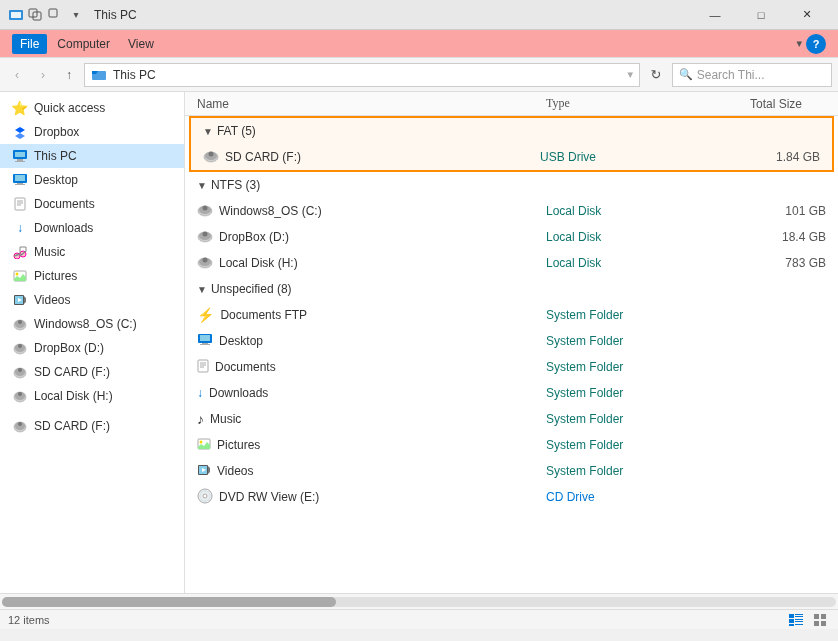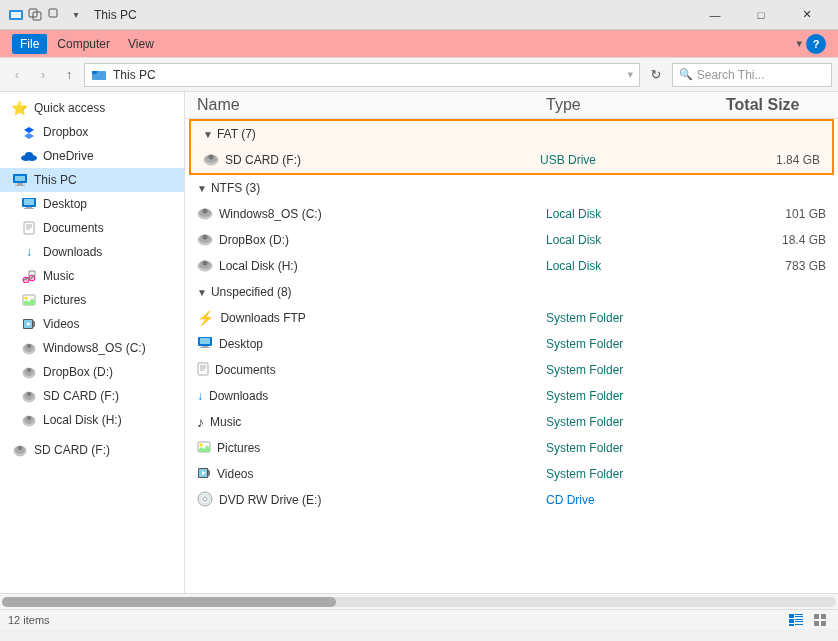--- a/index.html
+++ b/index.html
@@ -116,45 +116,45 @@
       display: flex;
       align-items: center;
       padding: 3px 8px 3px 12px;
       cursor: pointer;
       color: #333;
       font-size: 12px;
       gap: 6px;
       height: 24px;
     }
     .sidebar-item.selected { background: #cce8ff; }
-    .sidebar-item.indented { padding-left: 21px; }
+    .sidebar-item.indented { padding-left: 12px; }
     .sidebar-icon { width: 16px; height: 16px; flex-shrink: 0; display: flex; align-items: center; justify-content: center; }
 
     
     .icon-quickaccess { color: #0078d7; font-size: 14px; }
 
     
     .content-area {
       flex: 1;
       background: white;
       overflow-y: auto;
     }
     .col-headers {
       display: flex;
       align-items: center;
       padding: 4px 12px;
       border-bottom: 1px solid #e0e0e0;
       background: #fafafa;
-      font-size: 16px;
+      font-size: 12px;
       color: #555;
       position: sticky; top: 0; z-index: 1;
     }
     .col-name { flex: 1; min-width: 200px; }
-    .col-type { width: 180px; }
-    .col-size { width: 100px; text-align: left; font-weight: bold; }
+    .col-type { width: 180px; font-family: Liberation Serif, serif; }
+    .col-size { width: 100px; text-align: center; }
 
     
     .group-header {
       display: flex; align-items: center;
       padding: 6px 12px;
       font-size: 12px;
       color: #333;
       font-weight: normal;
       cursor: pointer;
       gap: 4px;
@@ -292,30 +292,20 @@
     </div>
     <div class="sidebar-item indented">
       <div class="sidebar-icon" style="color:#0061ff;">
         <svg width="14" height="14" viewBox="0 0 14 14">
             <polygon points="7,2 12,5 7,8 2,5" fill="#0061ff"></polygon>
             <polygon points="7,8 12,11 7,14 2,11" fill="#0061ff" opacity="0.7"></polygon>
           </svg>
       </div>
       <span>Dropbox</span>
     </div>
-    <div class="sidebar-item indented">
-      <div class="sidebar-icon" style="color:#0063cc;">
-        <svg width="16" height="10" viewBox="0 0 16 10">
-            <ellipse cx="5" cy="7" rx="5" ry="3" fill="#0063cc"></ellipse>
-            <ellipse cx="11" cy="7" rx="5" ry="3" fill="#0063cc"></ellipse>
-            <ellipse cx="8" cy="4" rx="4" ry="3" fill="#0063cc"></ellipse>
-          </svg>
-      </div>
-      <span>OneDrive</span>
-    </div>
     <div class="sidebar-item selected">
       <div class="sidebar-icon">
         <svg width="16" height="14" viewBox="0 0 16 14">
             <rect x="1" y="1" width="14" height="9" rx="1" fill="#0078d7"></rect>
             <rect x="3" y="3" width="10" height="5" fill="#87ceeb"></rect>
             <rect x="5" y="10" width="6" height="2" fill="#aaa"></rect>
             <rect x="3" y="12" width="10" height="1" fill="#aaa"></rect>
           </svg>
       </div>
       <span>This PC</span>
@@ -438,21 +428,21 @@
 
     <div class="col-headers">
       <div class="col-name">Name</div>
       <div class="col-type">Type</div>
       <div class="col-size">Total Size</div>
     </div>
 
     <div class="highlight-group">
       <div class="group-header">
         <span class="chevron">▼</span>
-        <span>FAT (7)</span>
+        <span>FAT (5)</span>
       </div>
       <div class="file-row">
         <div class="file-name">
           <div>
             <svg width="16" height="14" viewBox="0 0 16 14">
                 <ellipse cx="8" cy="8" rx="7" ry="5" fill="#ccc" stroke="#999" stroke-width="0.5"></ellipse>
                 <ellipse cx="8" cy="7" rx="6" ry="4" fill="#aaa"></ellipse>
                 <circle cx="8" cy="5" r="2.5" fill="#777"></circle>
               </svg>
           </div>
@@ -513,21 +503,21 @@
     </div>
 
     <div>
       <div class="group-header">
         <span class="chevron">▼</span>
         <span>Unspecified (8)</span>
       </div>
       <div class="file-row">
         <div class="file-name">
           <div style="color:#0078d7; font-size:14px;">⚡</div>
-          <span>Downloads FTP</span>
+          <span>Documents FTP</span>
         </div>
         <div class="file-type">System Folder</div>
         <div class="file-size"></div>
       </div>
       <div class="file-row">
         <div class="file-name">
           <div>
             <svg width="16" height="14" viewBox="0 0 16 14">
                 <rect x="1" y="1" width="14" height="9" rx="1" fill="#0078d7"></rect>
                 <rect x="3" y="2" width="10" height="6" fill="#87ceeb"></rect>
@@ -602,21 +592,21 @@
       </div>
       <div class="file-row">
         <div class="file-name">
           <div>
             <svg width="16" height="16" viewBox="0 0 16 16">
                 <circle cx="8" cy="8" r="7" fill="#eee" stroke="#aaa"></circle>
                 <circle cx="8" cy="8" r="2" fill="white" stroke="#aaa"></circle>
                 <ellipse cx="8" cy="8" rx="5" ry="5" fill="none" stroke="lightblue" stroke-width="0.5"></ellipse>
               </svg>
           </div>
-          <span>DVD RW Drive (E:)</span>
+          <span>DVD RW View (E:)</span>
         </div>
         <div class="file-type" style="color:#0078d7;">CD Drive</div>
         <div class="file-size"></div>
       </div>
     </div>
   </div>
 </div>
 
 <div class="scroll-area">
   <div class="scroll-track">

